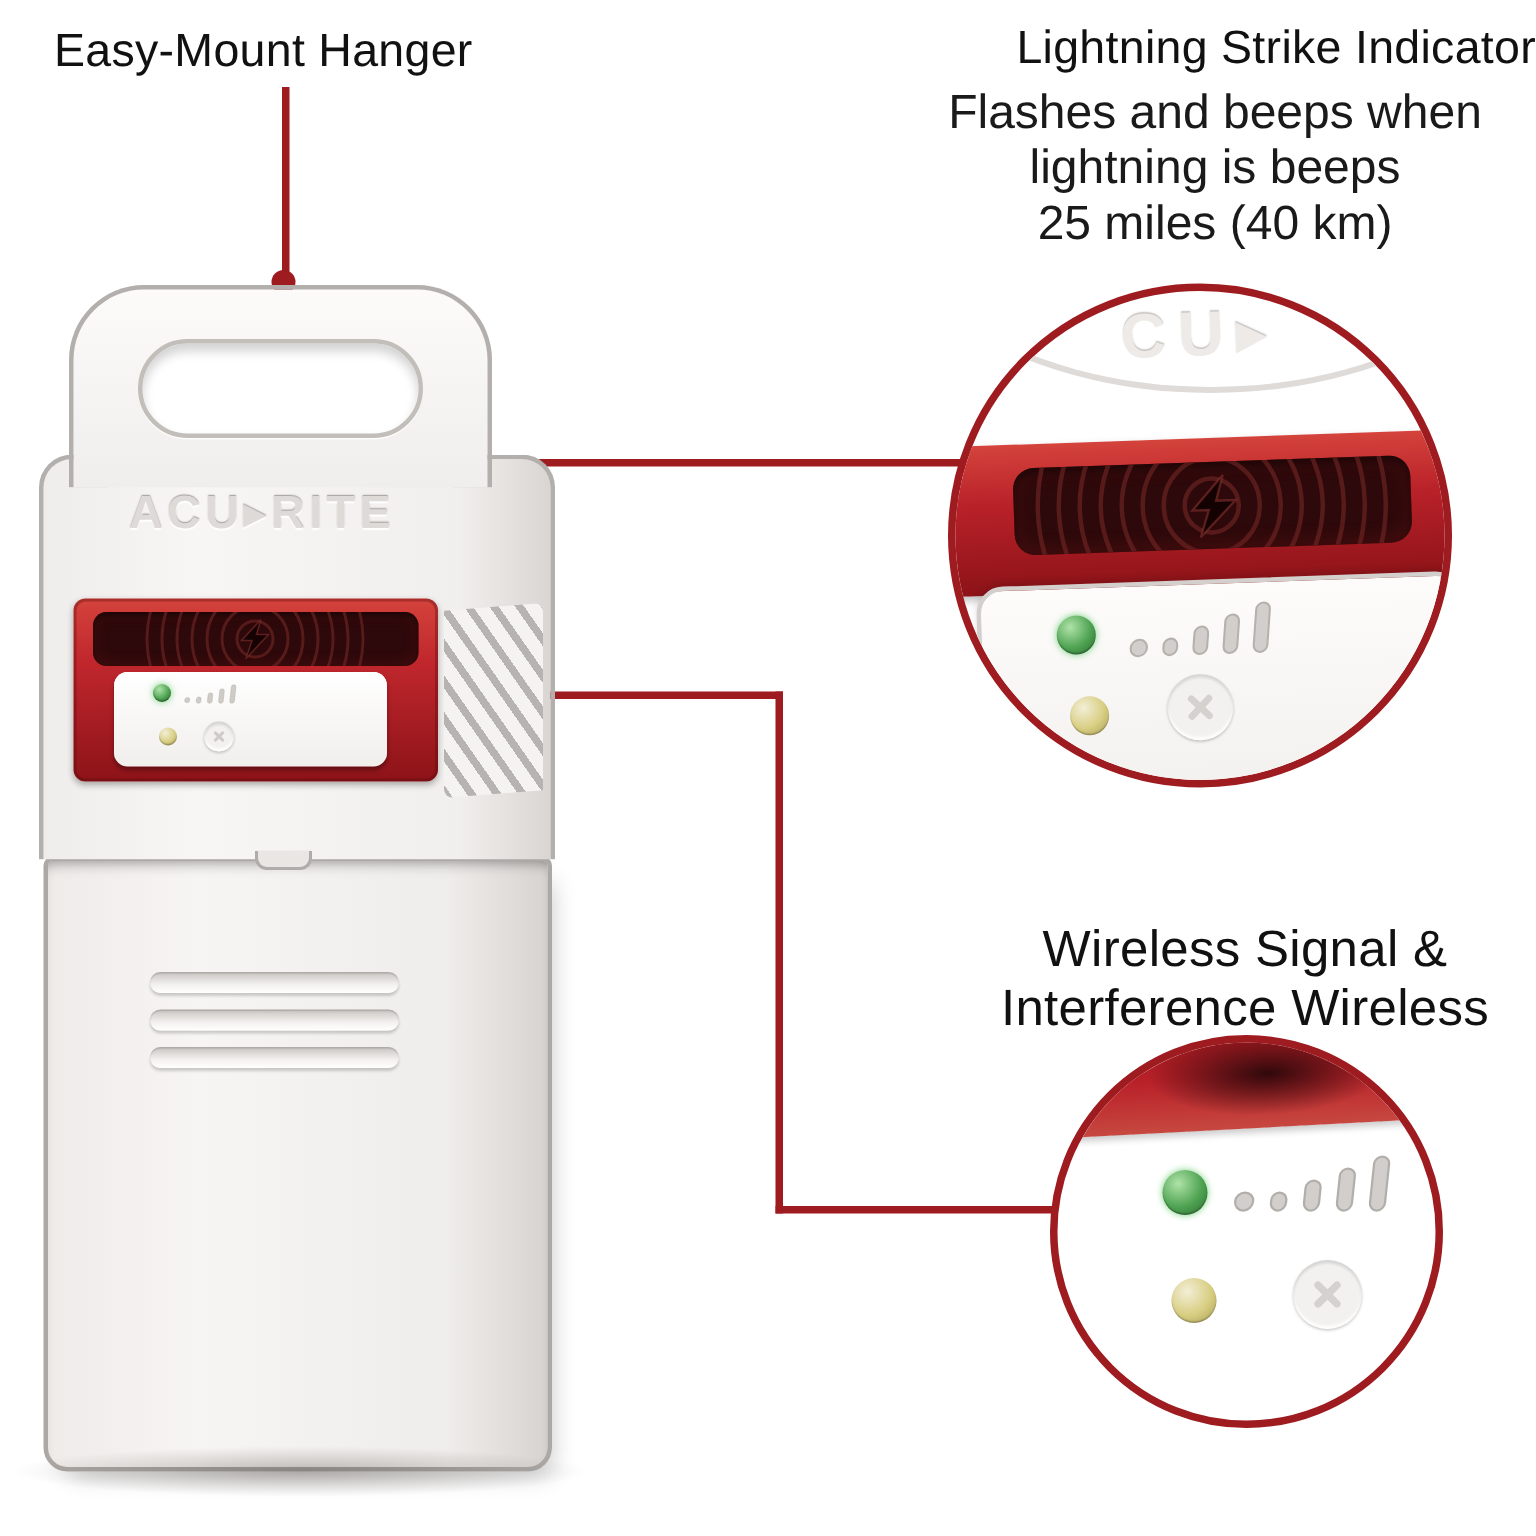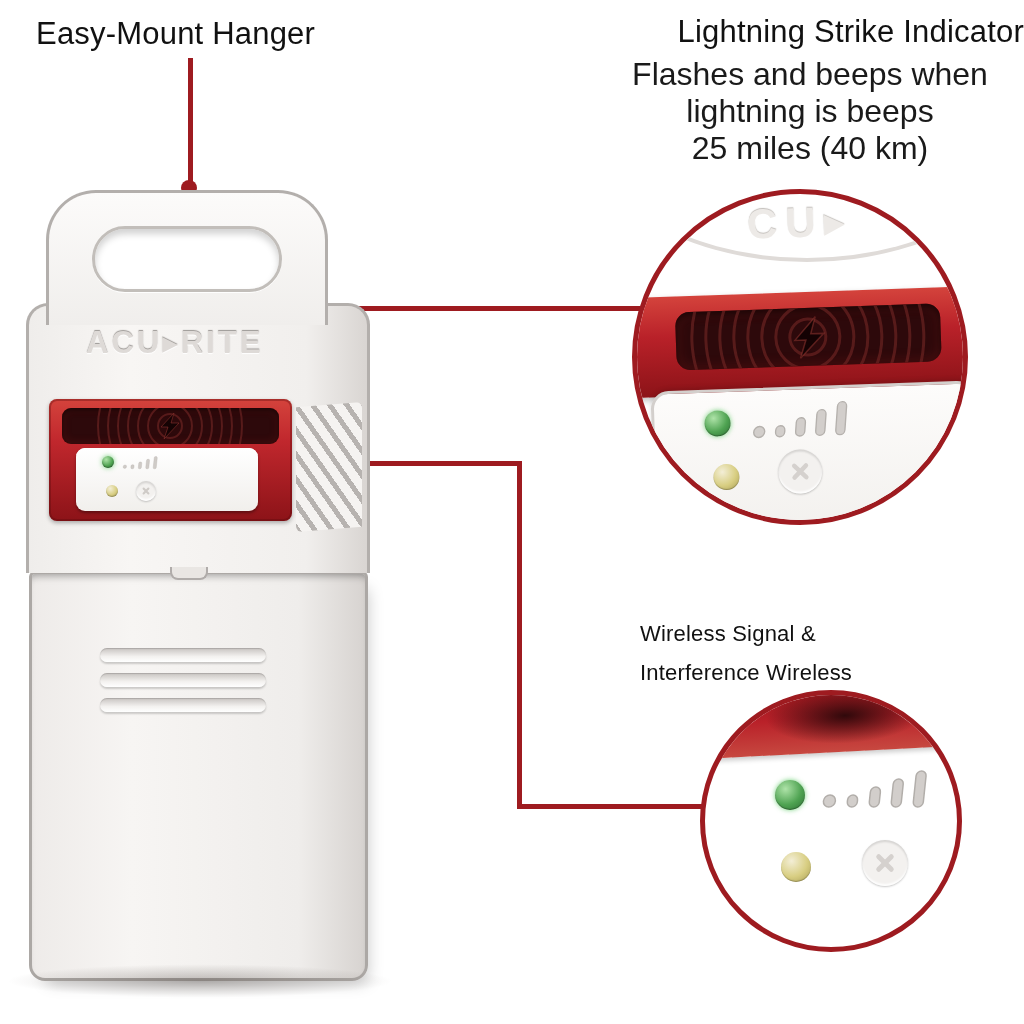--- a/index.html
+++ b/index.html
@@ -6,21 +6,21 @@
   html,body { background:#ffffff; }
   body { width:1024px; height:1024px; font-family:"Liberation Sans","DejaVu Sans",sans-serif; }
   .canvas { position:relative; width:1024px; height:1024px; background:#ffffff; overflow:hidden; }
 
   
   .heading { position:absolute; font-weight:normal; color:#111; font-size:31px; letter-spacing:.2px; }
   .easy-mount { left:36px; top:16px; }
   .lightning-title { left:596px; top:14px; width:428px; text-align:right; }
   .lightning-desc { position:absolute; left:596px; top:56px; width:428px; text-align:center;
                     font-size:32px; color:#1a1a1a; line-height:37px; }
-  .wireless-title { left:640px; top:614px; width:380px; line-height:39px; font-size:22px; }
+  .wireless-title { left:640px; top:614px; width:380px; text-align:center; line-height:39px; font-size:34px; }
 
   
   .cline { position:absolute; background:var(--accent-red,#9E1B20); }
   .cdot  { position:absolute; width:16px; height:16px; border-radius:50%; background:var(--accent-red,#9E1B20); }
   .l1v {left:168px; top:306px; width:5px; height:102px;}
   .l1h {left:168px; top:306px; width:472px; height:5px;}
   .d1  {left:164px; top:402px;}
   .l2h1{left:150px; top:461px; width:372px; height:5px;}
   .l2v {left:517px; top:461px; width:5px; height:348px;}
   .l2h2{left:517px; top:804px; width:188px; height:5px;}

